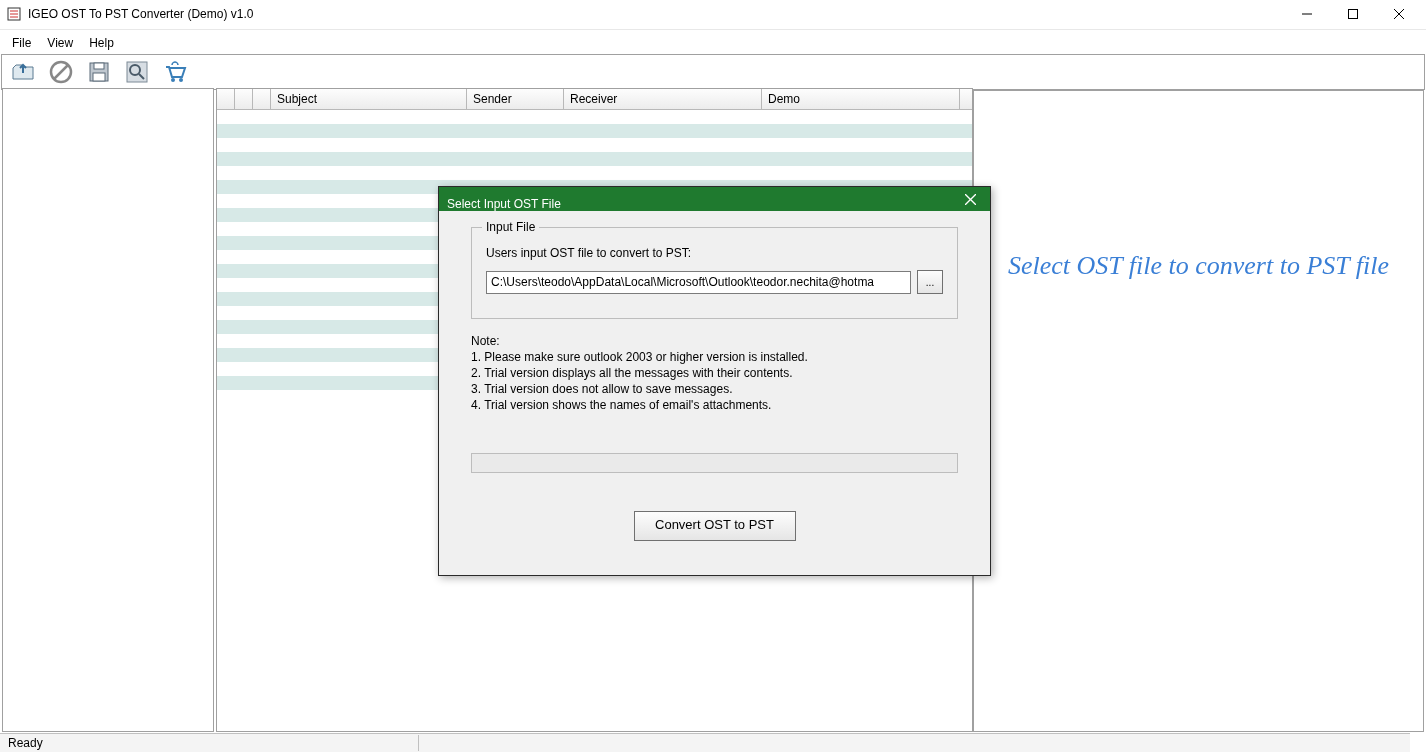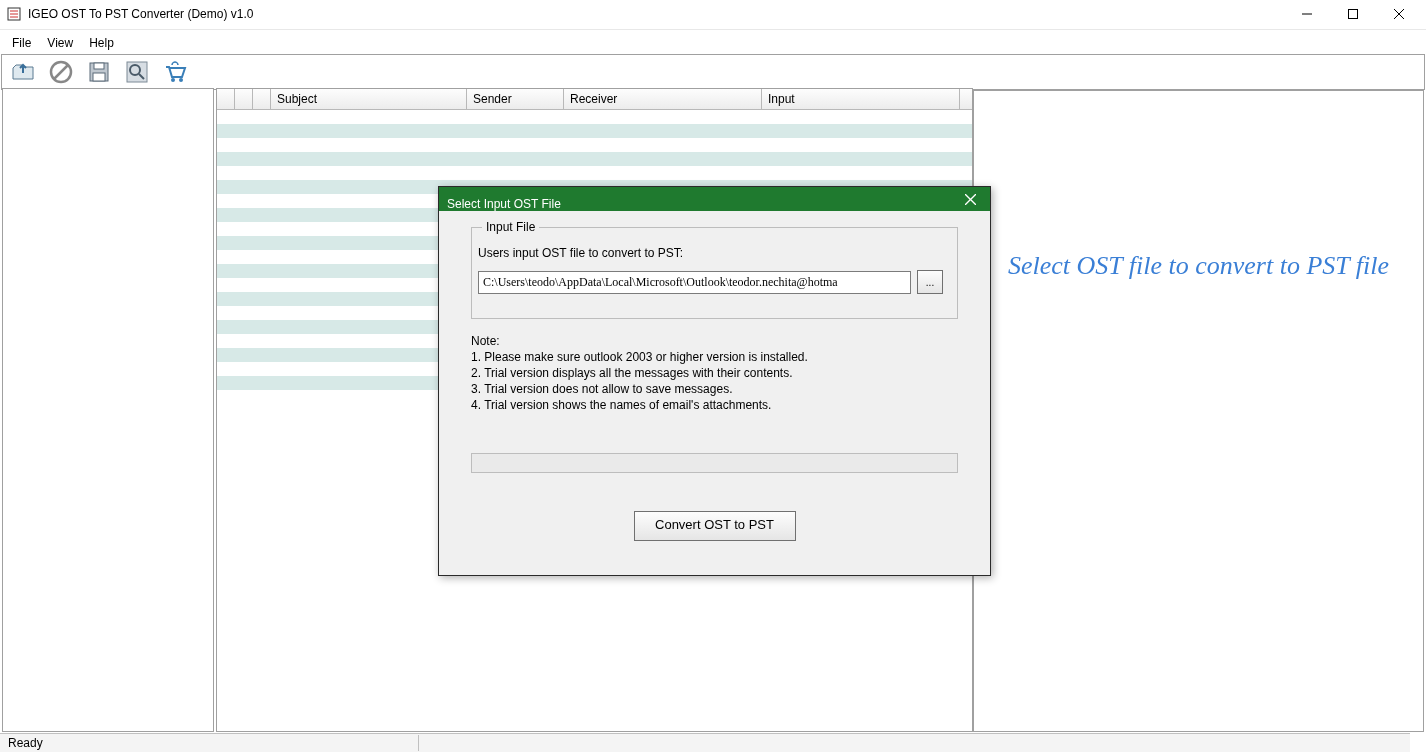--- a/index.html
+++ b/index.html
@@ -24,25 +24,25 @@
   .lower{flex:1;border:1px solid #a0a0a0;margin-top:2px;background:#fff;position:relative}
   .placeholder{position:absolute;left:50%;top:160px;transform:translateX(-50%);font-family:Georgia,'Times New Roman',serif;font-style:italic;font-size:26px;color:#3a7fd6;white-space:nowrap}
   .statusbar{position:absolute;left:0;right:16px;bottom:0;height:18px;background:#f4f4f4;border-top:1px solid #c0c0c0;display:flex;align-items:center;padding:0 4px;font-size:12px}
   .status-cell{border-right:1px solid #c0c0c0;height:16px;display:flex;align-items:center;padding:0 4px}
   .dlg{position:absolute;left:438px;top:186px;width:551px;height:388px;background:#f0f0f0;border:1px solid #2a2a2a;box-shadow:2px 2px 8px rgba(0,0,0,.3)}
   .dlg-title{height:24px;background:#1f7a2f;color:#fff;display:flex;align-items:flex-end;padding:0 8px;font-size:12px}
   .dlg-title .t{flex:1}
   .dlg-close{width:40px;height:24px;display:flex;align-items:center;justify-content:center;margin-right:-8px}
   .dlg-close svg{stroke:#fff;stroke-width:1.2}
   .dlg-body{padding:16px 32px 10px 32px;position:relative;height:348px;box-sizing:border-box}
-  .fieldset{border:1px solid #bdbdbd;padding:18px 14px 24px 6px;position:relative}
+  .fieldset{border:1px solid #bdbdbd;padding:18px 14px 24px 14px;position:relative}
   .legend{position:absolute;top:-8px;left:10px;background:#f0f0f0;padding:0 4px;font-size:12px}
   .fs-label{font-size:12px;margin-bottom:10px}
   .pathrow{display:flex;align-items:center}
-  .pathinput{flex:1;height:23px;border:1px solid #7b7b7b;background:#fff;padding:2px 4px;font-size:12px;box-sizing:border-box;overflow:hidden;white-space:nowrap;font-family:Liberation Serif, serif}
+  .pathinput{flex:1;height:23px;border:1px solid #7b7b7b;background:#fff;padding:2px 4px;font-size:12px;box-sizing:border-box;overflow:hidden;white-space:nowrap;font-family:Liberation Sans, sans-serif}
   .browsebtn{width:24px;height:22px;margin-left:6px;border:1px solid #707070;background:linear-gradient(#fdfdfd,#e5e5e5);display:flex;align-items:center;justify-content:center;font-size:10px}
   .notes{margin-top:14px;font-size:12px;line-height:16px}
   .progress{margin-top:40px;height:18px;border:1px solid #bdbdbd;background:#eaeaea}
   .convertbtn{display:block;margin:38px auto 0 auto;width:160px;height:28px;border:1px solid #707070;background:linear-gradient(#fdfdfd,#e5e5e5);font-size:13px;text-align:center;line-height:26px}
 </style>
 </head>
 <body>
 
 <div class="titlebar">
   <span class="app-icon">
@@ -119,21 +119,21 @@
   <div class="upper">
     <div class="treepane"></div>
     <div class="gridpane">
       <div class="gridhdr">
         <div class="gh" style="width:18px"></div>
         <div class="gh" style="width:18px"></div>
         <div class="gh" style="width:18px"></div>
         <div class="gh" style="width:196px">Subject</div>
         <div class="gh" style="width:97px">Sender</div>
         <div class="gh" style="width:198px">Receiver</div>
-        <div class="gh" style="width:198px">Input</div>
+        <div class="gh" style="width:198px">Demo</div>
         <div class="gh" style="flex:1;border-right:none"></div>
       </div>
       <div class="gridbody"></div>
     </div>
   </div>
   <div class="lower">
     <div class="placeholder">Select OST file to convert to PST file</div>
   </div>
 </div>
 

